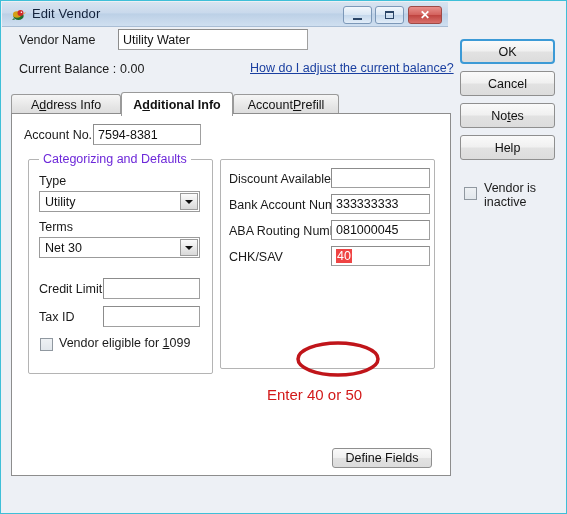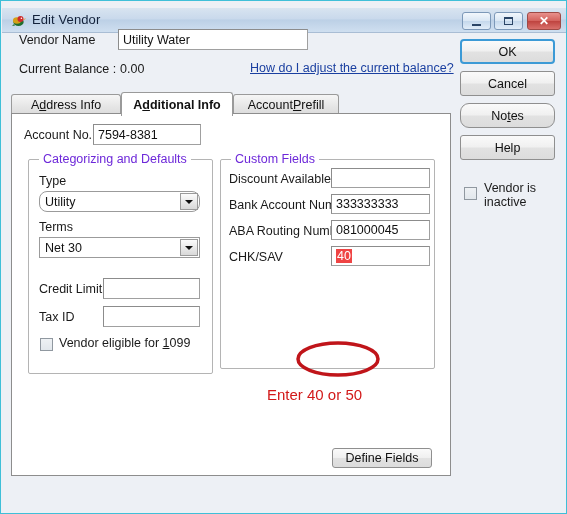--- a/index.html
+++ b/index.html
@@ -18,22 +18,22 @@
     height: 514px;
     box-sizing: border-box;
     background: #edf0f5;
     border: 1px solid #3fbfd8;
     overflow: hidden;
   }
 
   
   #titlebar {
     position: absolute;
-    left: 1px; top: 7px;
-    width: 565px;
+    left: 1px; top: 1px;
+    width: 446px;
     height: 25px;
     background: linear-gradient(to bottom, #d8e4f0 0%, #c9d9ec 45%, #bcd0e6 50%, #cfdff0 100%);
     border-bottom: 1px solid #a9bdd4;
     box-sizing: border-box;
   }
   #titlebar .tb-icon {
     position: absolute;
     left: 9px; top: 5px;
     width: 16px; height: 16px;
   }
@@ -257,21 +257,21 @@
     justify-content: center;
     cursor: pointer;
   }
   .btn.focused {
     border: 2px solid #3c9ad6;
     border-radius: 4px;
   }
 
   #btn-ok     { right: 11px; top: 38px;  width: 95px; height: 25px; }
   #btn-cancel { right: 11px; top: 70px;  width: 95px; height: 25px; }
-  #btn-notes  { right: 11px; top: 102px; width: 95px; height: 25px; border-radius: 9px; }
+  #btn-notes  { right: 11px; top: 102px; width: 95px; height: 25px; }
   #btn-help   { right: 11px; top: 134px; width: 95px; height: 25px; }
 
   #cb-inactive { right: 89px; top: 186px; }
   #cb-inactive-label {
     position: absolute;
     right: 10px; top: 180px;
     width: 72px;
     font-size: 12.5px;
     color: #1a1a1a;
     line-height: 14px;
@@ -357,21 +357,21 @@
 
     <div class="lbl" id="account-no-label">Account No.</div>
     <div class="txtbox" id="account-no-input">
       <span>7594-8381</span>
     </div>
 
     <div class="groupbox" id="grp-categorizing">
       <div class="gtitle">Categorizing and Defaults</div>
 
       <div class="lbl" style="left:10px; top:14px;">Type</div>
-      <div class="combo" style="left:10px; top:31px; width:161px;border-radius:8px;">
+      <div class="combo" style="left:10px; top:31px; width:161px;">
         <span>Utility</span>
         <span class="arrowbtn">
             <span class="caret"></span>
           </span>
       </div>
 
       <div class="lbl" style="left:10px; top:60px;">Terms</div>
       <div class="combo" style="left:10px; top:77px; width:161px;">
         <span>Net 30</span>
         <span class="arrowbtn">
@@ -389,21 +389,20 @@
         <span></span>
       </div>
 
       <div class="cbox" style="left:11px; top:178px;"></div>
       <div class="lbl" style="left:30px; top:176px;">
         <span>Vendor eligible for </span><span class="u">1</span><span>099</span>
       </div>
     </div>
 
     <div class="groupbox" id="grp-custom">
-      <div class="gtitle">Custom Fields</div>
 
       <div class="lbl" style="left:8px; top:12px;">Discount Available</div>
       <div class="txtbox" style="left:110px; top:8px; width:99px; height:20px;">
         <span></span>
       </div>
 
       <div class="lbl" style="left:8px; top:38px;">Bank Account Number</div>
       <div class="txtbox" style="left:110px; top:34px; width:99px; height:20px;">
         <span>333333333</span>
       </div>

